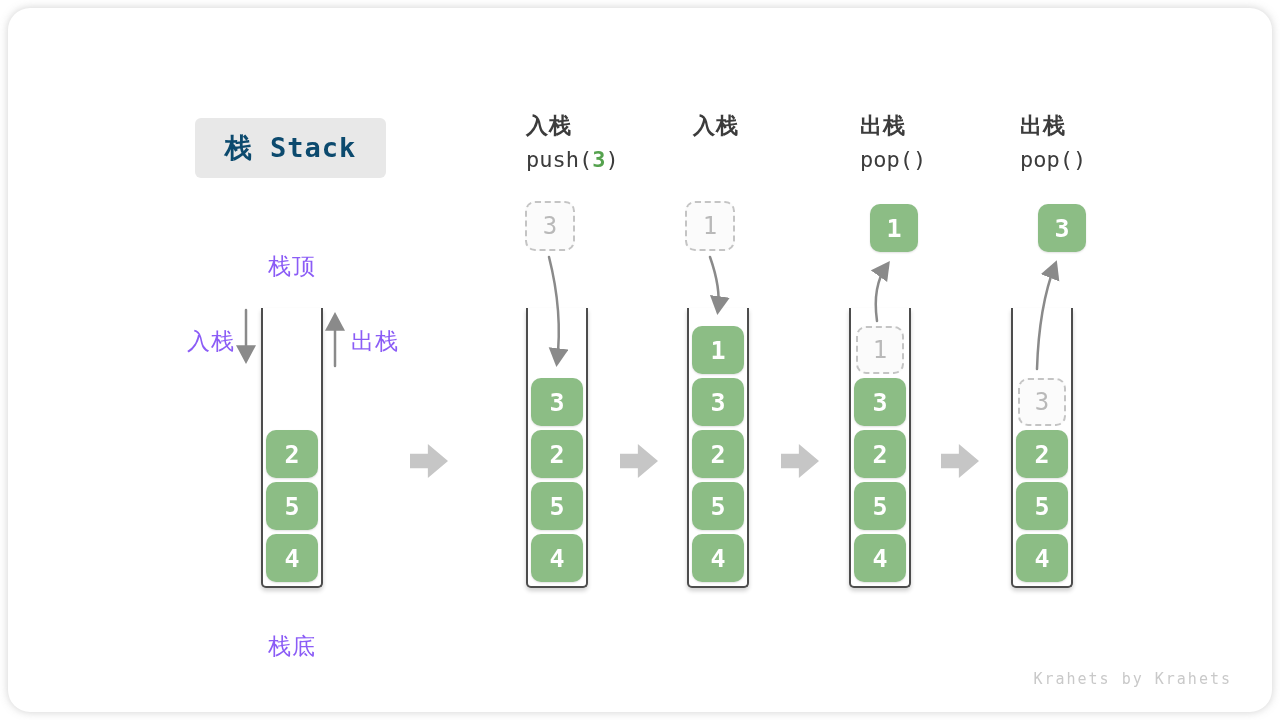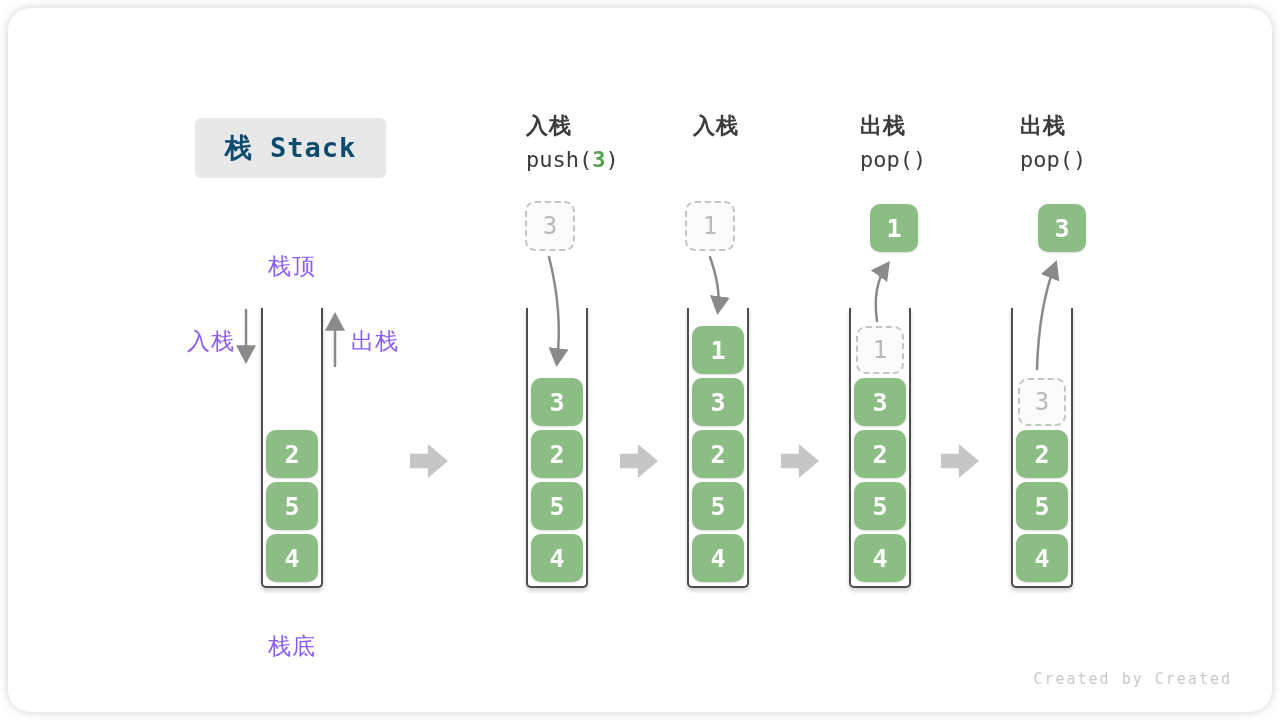--- a/index.html
+++ b/index.html
@@ -172,15 +172,15 @@
     <g stroke="#8a8a8a" stroke-width="2.5" fill="none" stroke-linecap="round">
       <line x1="238" y1="302" x2="238" y2="351" marker-end="url(#ah)"></line>
       <line x1="327" y1="358" x2="327" y2="309" marker-end="url(#ah)"></line>
       <path d="M 541 249 Q 555 304 549 354" marker-end="url(#ah)"></path>
       <path d="M 702 249 Q 713 280 710 302" marker-end="url(#ah)"></path>
       <path d="M 869 313 Q 864 278 879 257" marker-end="url(#ah)"></path>
       <path d="M 1029 361 Q 1031 298 1047 257" marker-end="url(#ah)"></path>
     </g>
   </svg>
 
-  <div class="abs footer">Created by Created</div>
+  <div class="abs footer">Krahets by Krahets</div>
 
 </div>
 
 </body></html>

